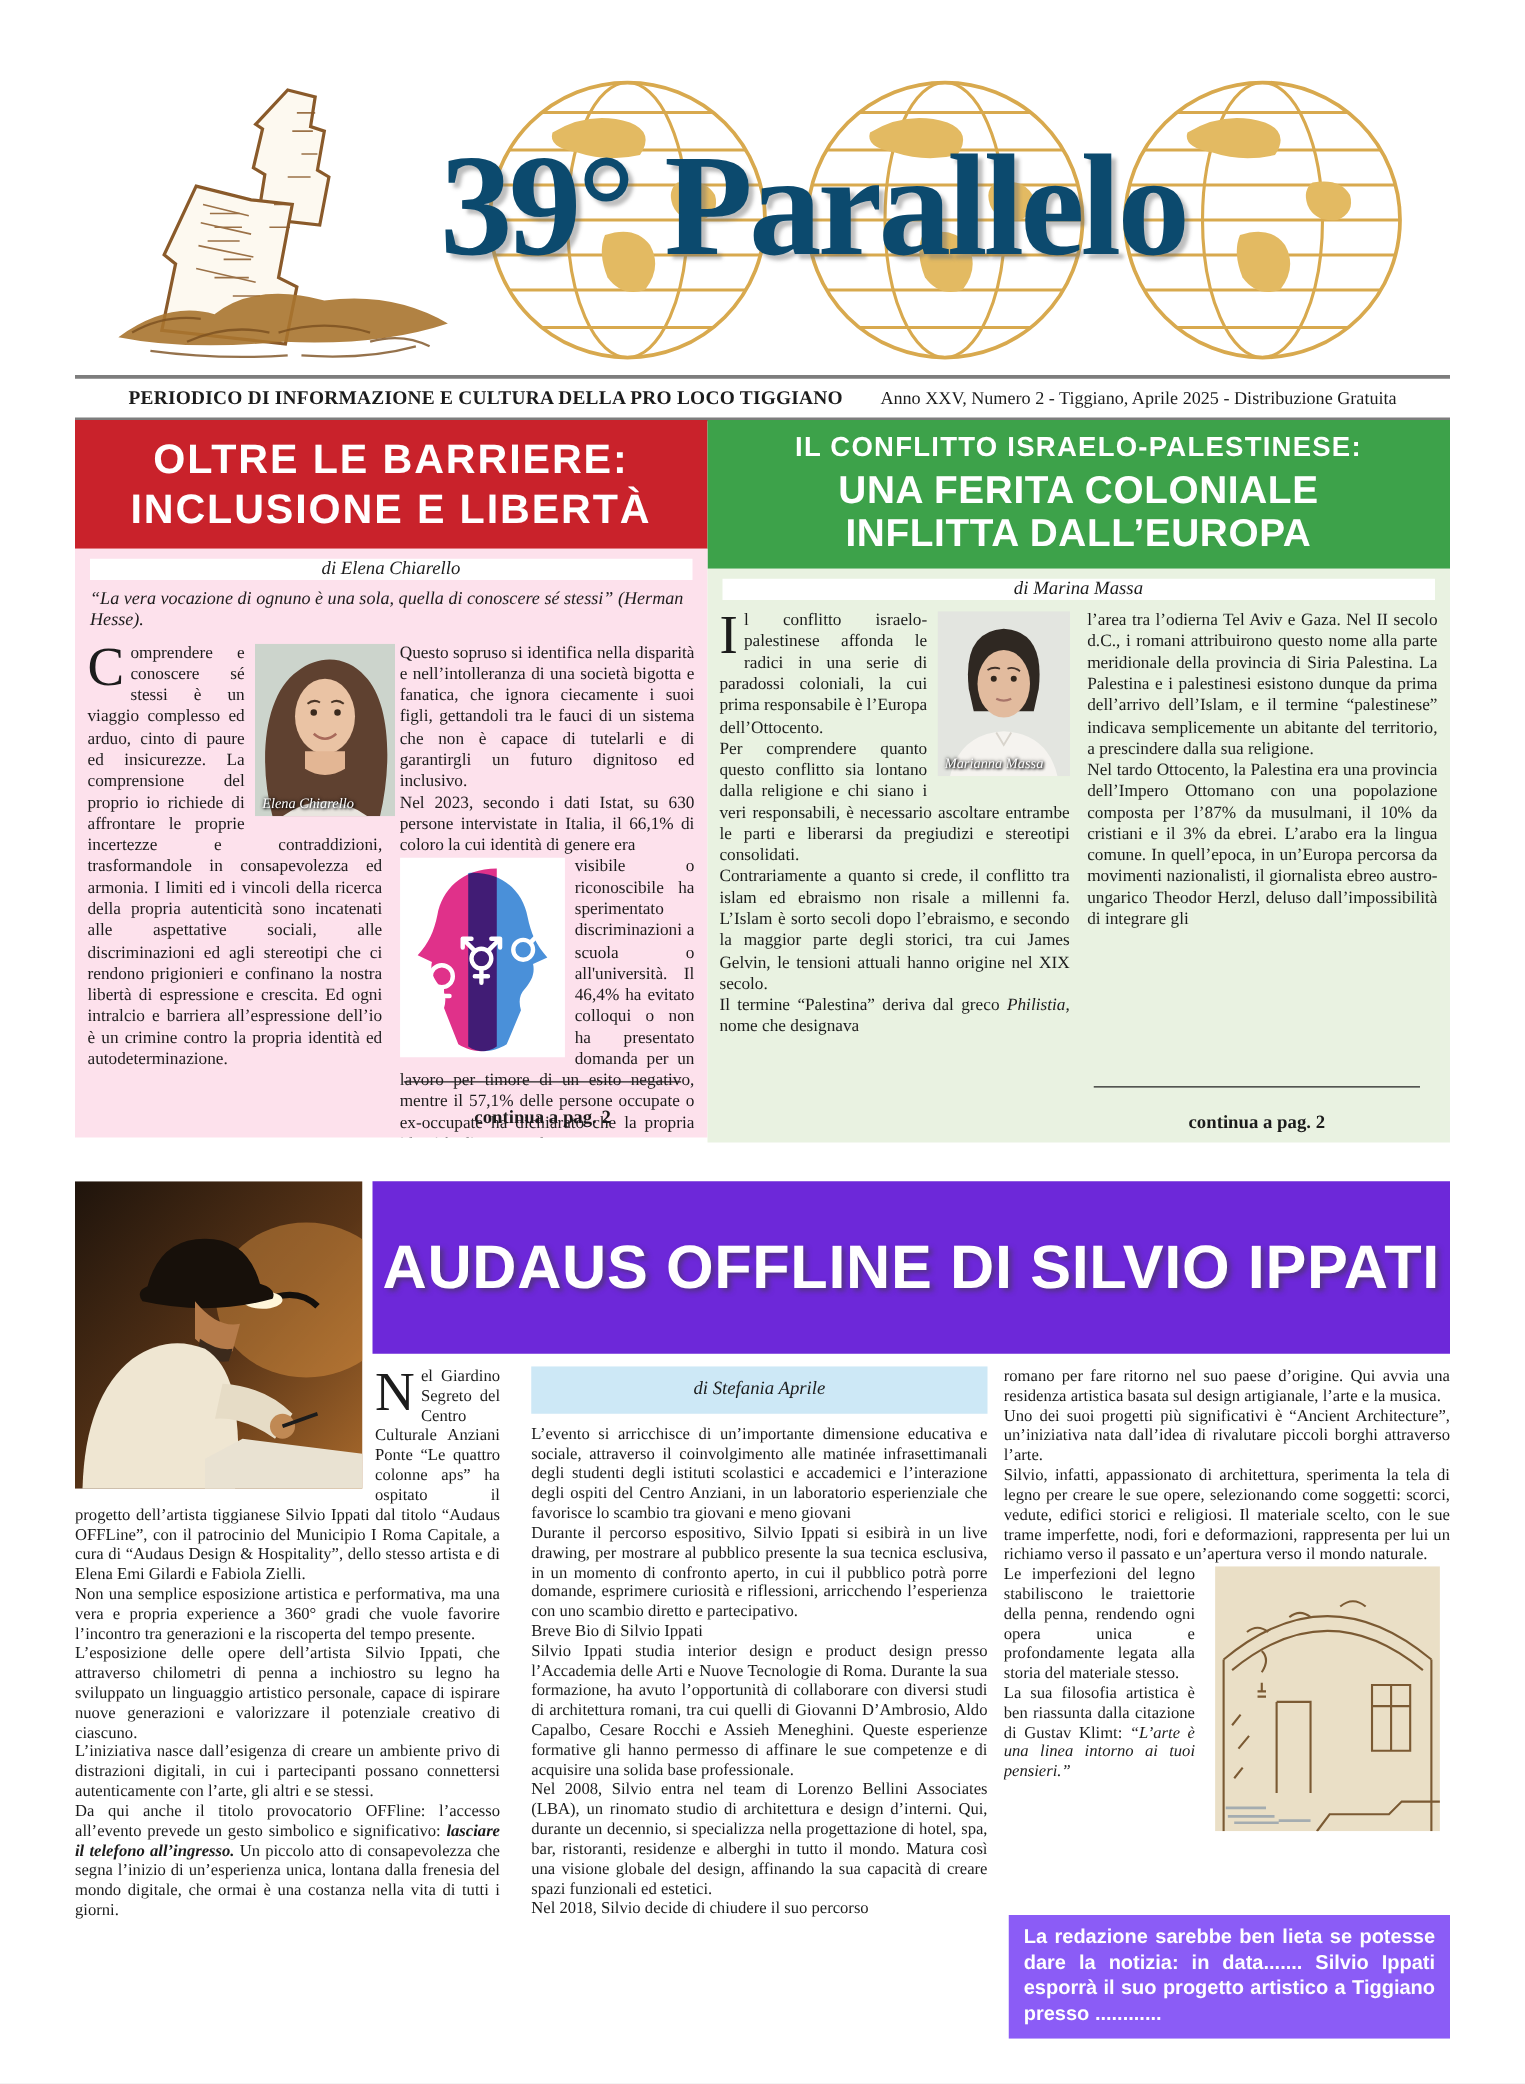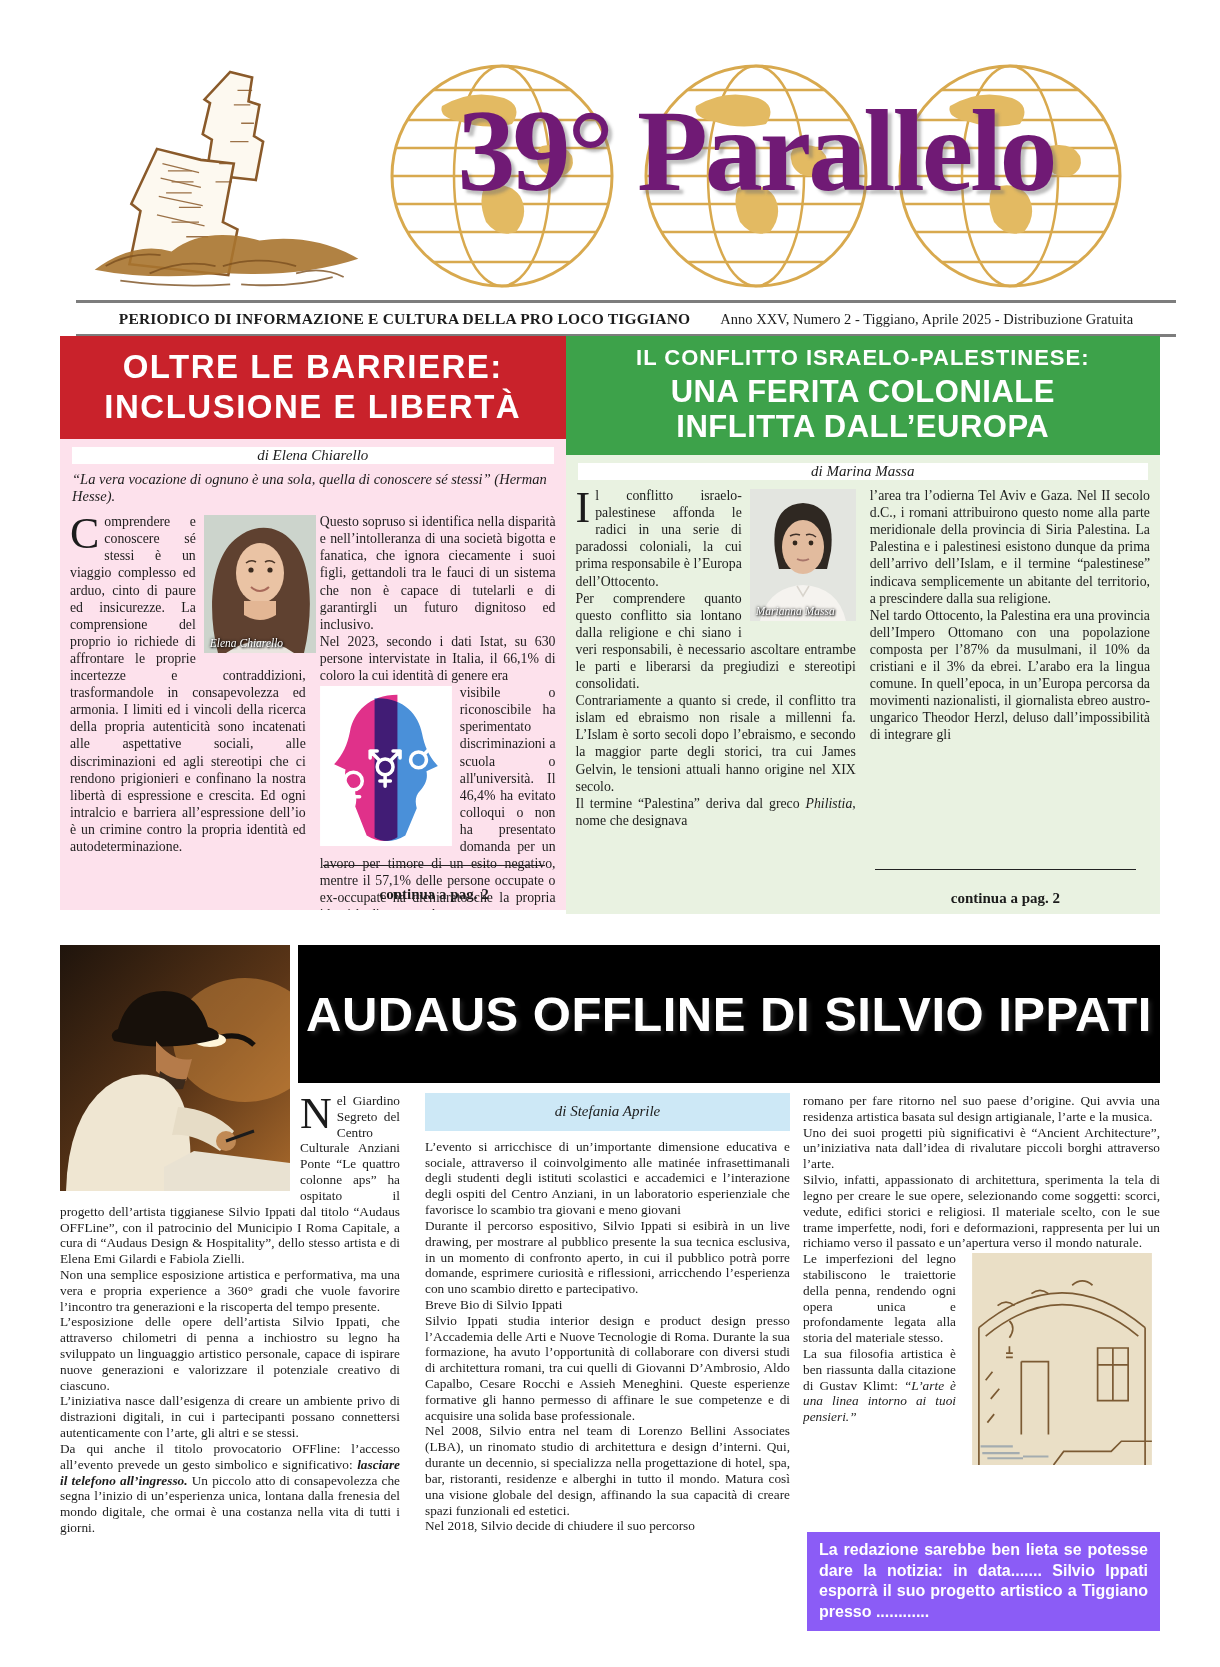--- a/index.html
+++ b/index.html
@@ -5,25 +5,25 @@
   * { box-sizing: border-box; margin: 0; padding: 0; }
   html,body { background:#e8e8e8; }
   .page { position:relative; width:1220px; height:1667px; margin:0 auto; background:#fff;
           overflow:hidden; font-family:"Liberation Serif", serif; color:#1c1c1c; }
 
   
   .masthead { position:absolute; top:55px; left:60px; width:1100px; height:242px; }
   .tower-svg { position:absolute; left:12px; top:6px; width:320px; height:238px; }
   .title-wrap { position:absolute; left:292px; top:0; width:808px; height:242px; }
   .globe-svg { position:absolute; left:0; top:0; width:100%; height:100%; }
-  .paper-title { position:absolute; left:0; right:0; top:30px; text-align:center;
-    font-size:116px; font-weight:bold; color:#701a75; letter-spacing:-3px;
+  .paper-title { position:absolute; left:0; right:0; top:44px; 
+    font-size:116px; font-weight:bold; color:#0c4a6e; letter-spacing:-3px;
     text-shadow:4px 4px 3px rgba(110,110,110,.45); white-space:nowrap; }
 
-  .rule-strip { position:absolute; top:300px; left:76px; width:1100px;
+  .rule-strip { position:absolute; top:300px; left:60px; width:1100px;
     border-top:3px solid #7d7d7d; border-bottom:3px solid #7d7d7d;
     padding:7px 0 6px; display:flex; justify-content:center; gap:30px; align-items:baseline; }
   .subtitle { font-weight:bold; font-size:15.5px; letter-spacing:.2px; }
   .issue { font-size:14.5px; }
 
   
   .top-articles { position:absolute; top:336px; left:60px; width:1100px; height:582px; display:flex; gap:0; }
   .article-left { width:540px; } .article-right { width:635px; }
 
   .banner { color:#fff; text-align:center; font-family:"Liberation Sans", sans-serif; font-weight:bold; }
@@ -53,21 +53,21 @@
   .photo-cap { position:absolute; bottom:3px; left:6px; color:#fff; font-style:italic;
     font-size:11.5px; text-shadow:0 0 3px #000, 1px 1px 2px #000; white-space:nowrap; }
   .gender-float { float:left; width:132px; height:160px; margin:2px 8px 2px 0; }
 
   .continua { position:absolute; bottom:7px; left:52%; width:44%; text-align:center;
     font-weight:bold; font-size:15px; border-top:1.5px solid #222; padding-top:20px; }
 
   
   .bottom { position:absolute; top:945px; left:60px; width:1100px; height:690px; }
   .silvio-photo { position:absolute; left:0; top:0; width:230px; height:246px; }
-  .banner.blue { margin-left:238px; background:#000000; height:138px; display:flex;
+  .banner.blue { margin-left:238px; background:#6d28d9; height:138px; display:flex;
     align-items:center; justify-content:center; font-size:49px; letter-spacing:.5px;
     text-shadow:3px 3px 4px rgba(60,60,60,.5); white-space:nowrap; }
   .bcols { display:flex; margin-top:10px; height:538px; overflow:hidden; }
   .bcol { text-align:justify; font-size:13.3px; line-height:1.19; }
   .bcol1 { width:340px; margin-right:25px; }
   .photo-spacer { float:left; width:240px; height:100px; }
   .bcol2 { width:365px; margin-right:13px; }
   .bcol3 { width:357px; position:relative; padding-bottom:92px; overflow:hidden; }
   .byline-box { background:#cde8f6; text-align:center; font-style:italic; font-size:15px;
     padding:10px 0; margin-bottom:8px; }

